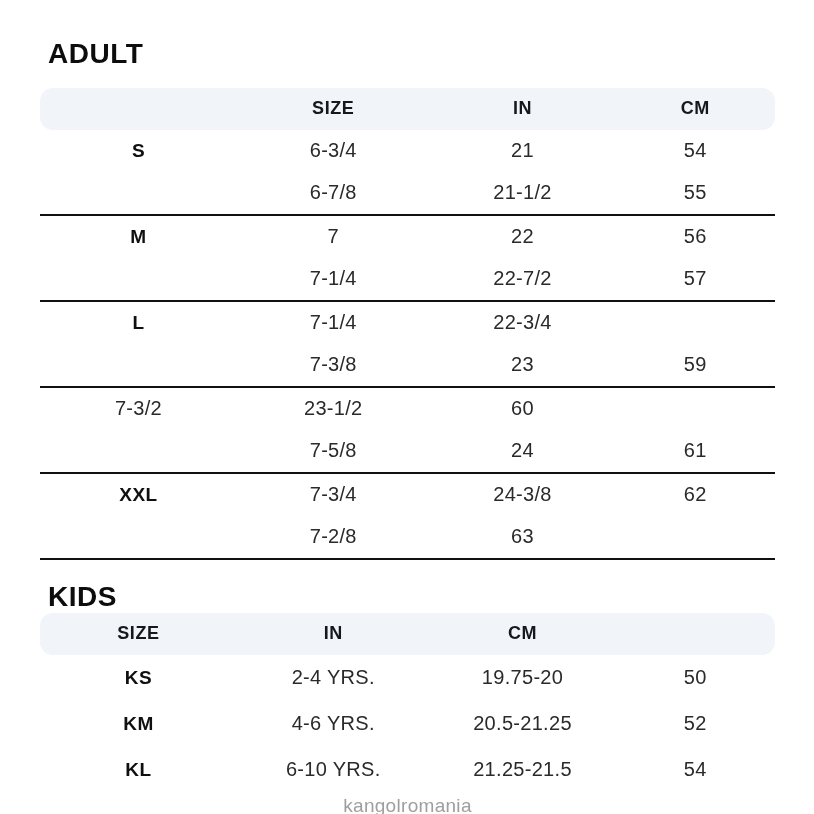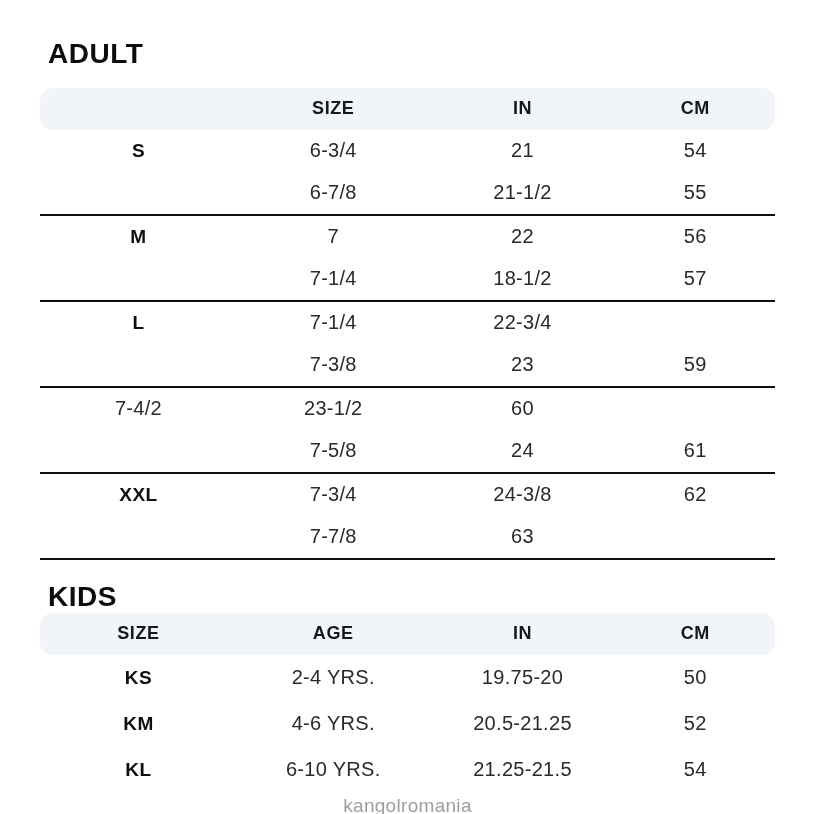--- a/index.html
+++ b/index.html
@@ -74,71 +74,70 @@
       <div class="group">
         <div class="grid-row row">
           <div class="cell label">M</div>
           <div class="cell">7</div>
           <div class="cell">22</div>
           <div class="cell">56</div>
         </div>
         <div class="grid-row row">
           <div class="cell label"></div>
           <div class="cell">7-1/4</div>
-          <div class="cell">18-1/2</div>
+          <div class="cell">22-7/2</div>
           <div class="cell">57</div>
         </div>
       </div>
       <div class="group">
         <div class="grid-row row">
           <div class="cell label">L</div>
           <div class="cell">7-1/4</div>
           <div class="cell">22-3/4</div>
         </div>
         <div class="grid-row row">
           <div class="cell label"></div>
           <div class="cell">7-3/8</div>
           <div class="cell">23</div>
           <div class="cell">59</div>
         </div>
       </div>
       <div class="group">
         <div class="grid-row row">
-          <div class="cell">7-4/2</div>
+          <div class="cell">7-3/2</div>
           <div class="cell">23-1/2</div>
           <div class="cell">60</div>
         </div>
         <div class="grid-row row">
           <div class="cell label"></div>
           <div class="cell">7-5/8</div>
           <div class="cell">24</div>
           <div class="cell">61</div>
         </div>
       </div>
       <div class="group">
         <div class="grid-row row">
           <div class="cell label">XXL</div>
           <div class="cell">7-3/4</div>
           <div class="cell">24-3/8</div>
           <div class="cell">62</div>
         </div>
         <div class="grid-row row">
           <div class="cell label"></div>
-          <div class="cell">7-7/8</div>
+          <div class="cell">7-2/8</div>
           <div class="cell">63</div>
         </div>
       </div>
     </div>
 
   <h1 class="section-title kids">KIDS</h1>
 
   <div class="kids-table" id="kidsTable">
       <div class="grid-row thead">
         <div class="cell">SIZE</div>
-        <div class="cell">AGE</div>
         <div class="cell">IN</div>
         <div class="cell">CM</div>
       </div>
       <div class="grid-row row">
         <div class="cell label">KS</div>
         <div class="cell">2-4 YRS.</div>
         <div class="cell">19.75-20</div>
         <div class="cell">50</div>
       </div>
       <div class="grid-row row">

